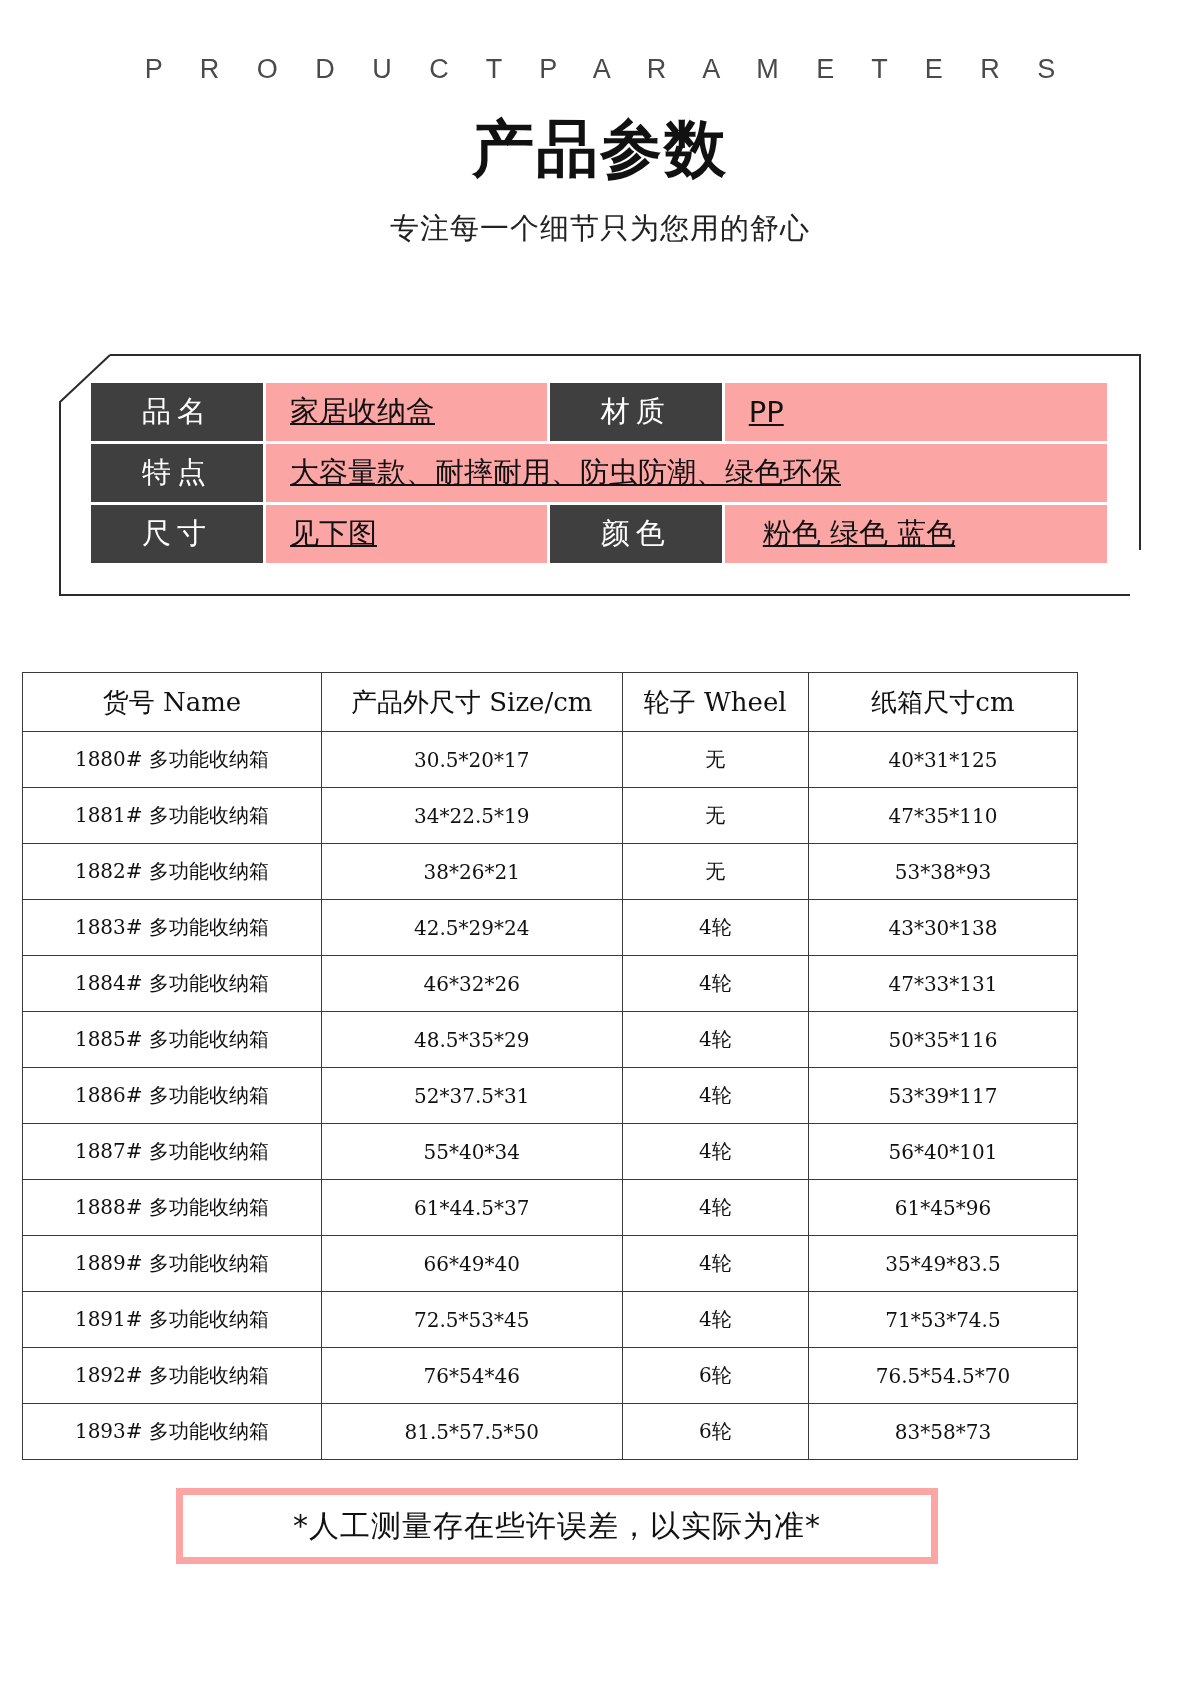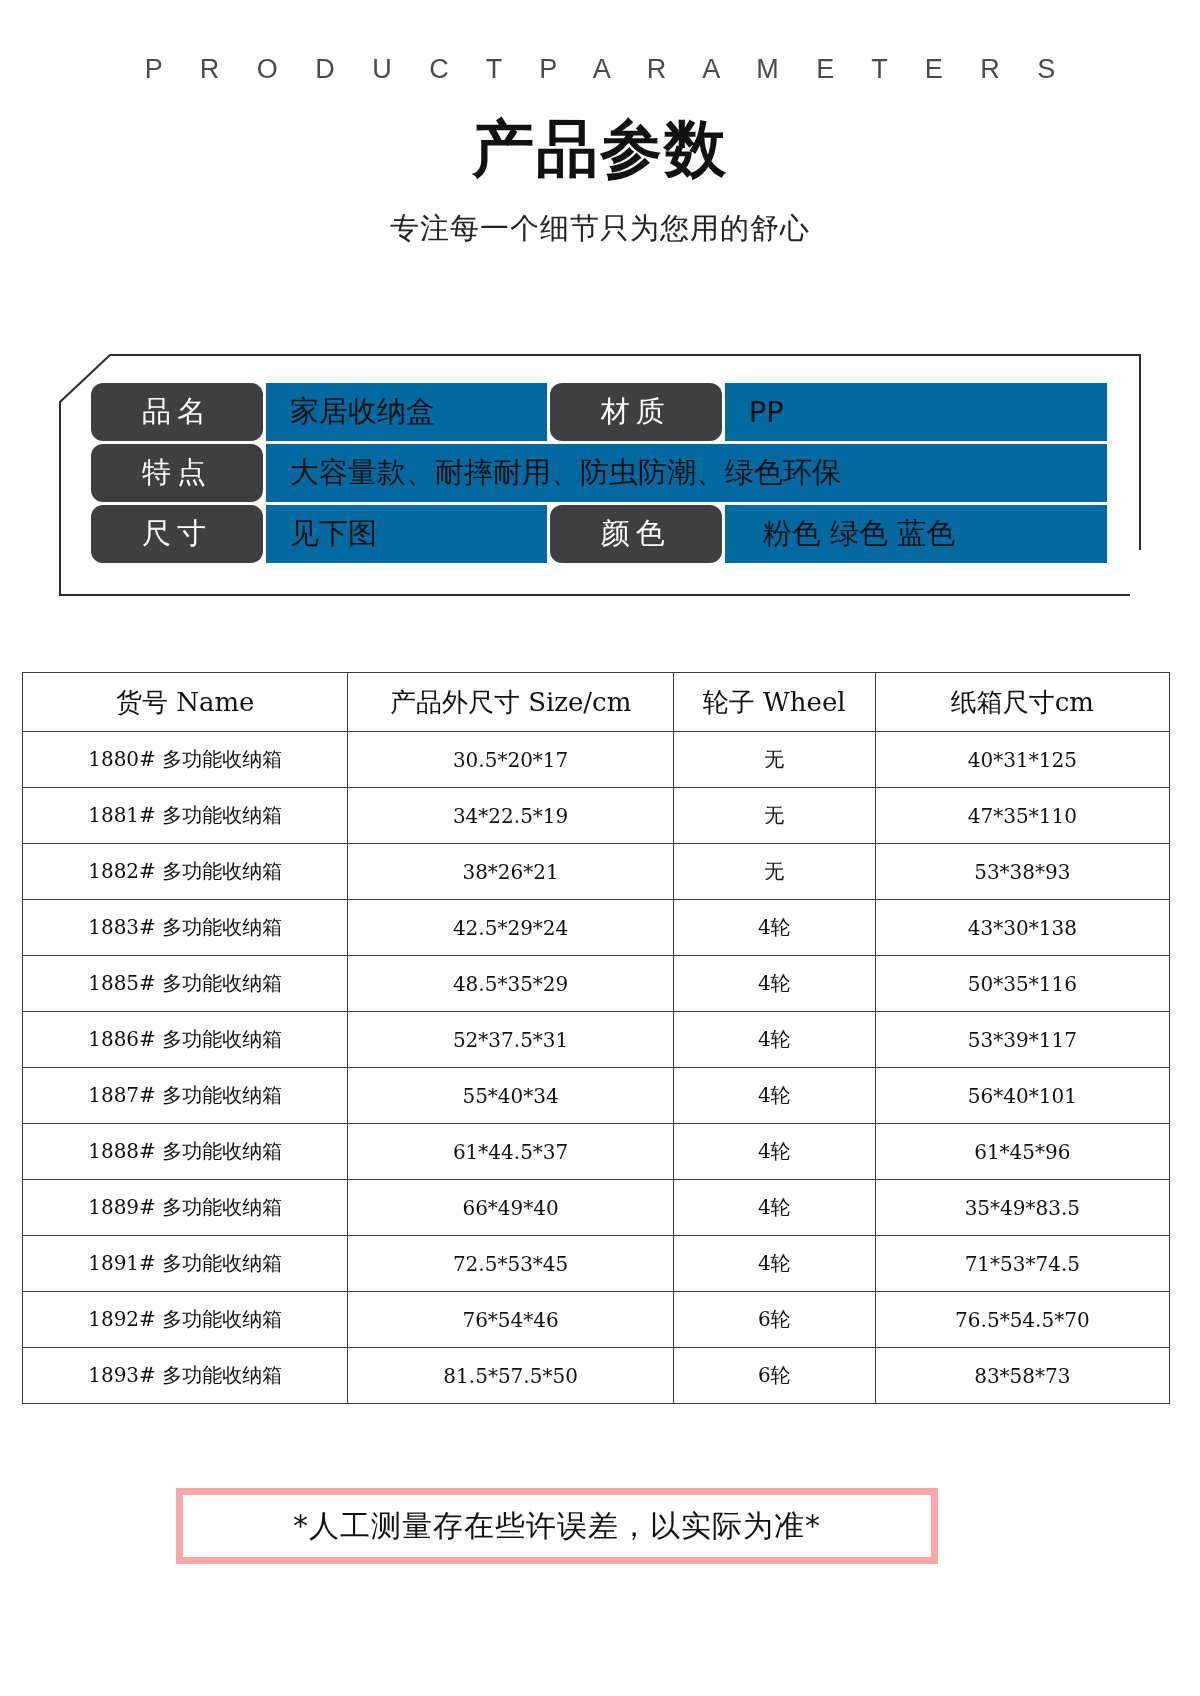--- a/index.html
+++ b/index.html
@@ -76,41 +76,41 @@
     font-family: "DejaVu Sans", sans-serif;
     font-size: 29px;
   }
   .spec-key {
     background: #3f3f3f;
     color: #ffffff;
     text-align: center;
     width: 170px;
     letter-spacing: 6px;
     font-size: 29px;
-    border-radius: 12px;
   }
   .spec-val {
-    background: #0369a1;
+    background: #fca5a5;
     color: #111111;
     padding-left: 24px;
+    text-decoration: underline;
   }
   .spec-val.center-pad {
     padding-left: 38px;
   }
 
   
   .data-wrap {
     position: absolute;
     left: 22px;
     top: 672px;
     width: 1056px;
   }
   table.data {
     border-collapse: collapse;
-    width: 1148px;
+    width: 1056px;
     font-family: "DejaVu Serif", serif;
   }
   table.data td {
     border: 1px solid #3a3a3a;
     text-align: center;
     font-size: 20px;
     height: 53px;
     color: #111111;
     white-space: nowrap;
   }
@@ -204,20 +204,26 @@
           <td class="col-wheel">无</td>
           <td class="col-carton">53*38*93</td>
         </tr>
         <tr>
           <td class="col-name">1883# 多功能收纳箱</td>
           <td class="col-size">42.5*29*24</td>
           <td class="col-wheel">4轮</td>
           <td class="col-carton">43*30*138</td>
         </tr>
         <tr>
+          <td class="col-name">1884# 多功能收纳箱</td>
+          <td class="col-size">46*32*26</td>
+          <td class="col-wheel">4轮</td>
+          <td class="col-carton">47*33*131</td>
+        </tr>
+        <tr>
           <td class="col-name">1885# 多功能收纳箱</td>
           <td class="col-size">48.5*35*29</td>
           <td class="col-wheel">4轮</td>
           <td class="col-carton">50*35*116</td>
         </tr>
         <tr>
           <td class="col-name">1886# 多功能收纳箱</td>
           <td class="col-size">52*37.5*31</td>
           <td class="col-wheel">4轮</td>
           <td class="col-carton">53*39*117</td>

